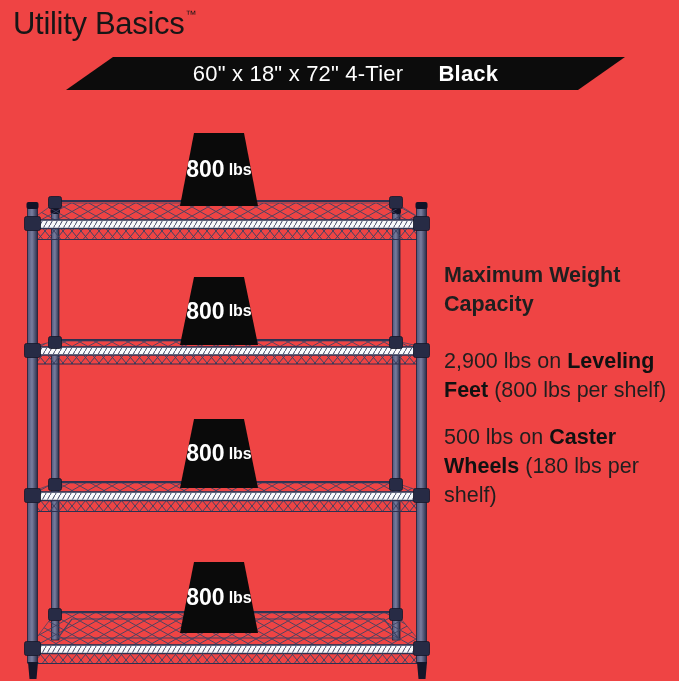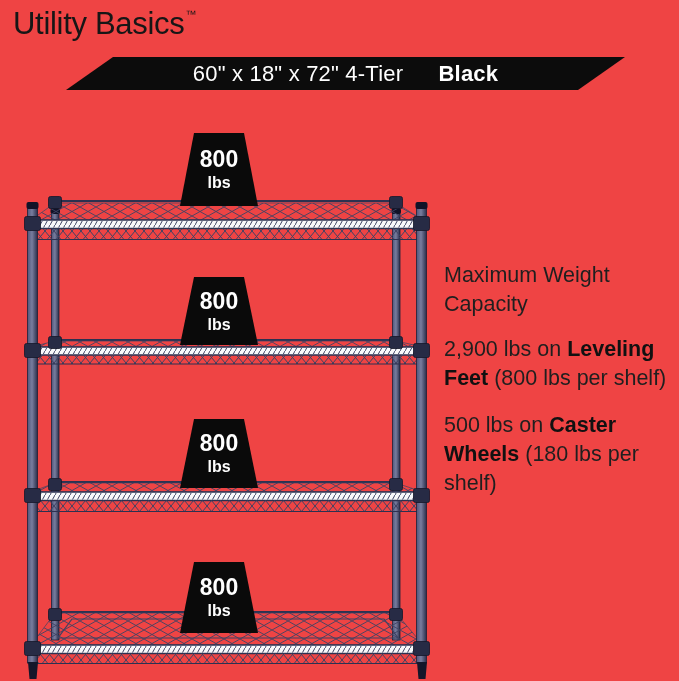--- a/index.html
+++ b/index.html
@@ -20,33 +20,33 @@
     display:flex;align-items:center;justify-content:center;
     color:#ffffff;font-size:22px;letter-spacing:0.2px;white-space:pre;
   }
   .banner b{font-weight:700;margin-left:29px;}
   
   .rack-svg{position:absolute;left:0;top:120px;width:455px;height:561px;}
   
   .badge{
     position:absolute;width:78px;background:#0a0a0a;color:#ffffff;
     clip-path:polygon(14px 0,64px 0,100% 100%,0 100%);
-    display:flex;flex-direction:column;align-items:center;justify-content:center;gap:4px;
+    display:flex;align-items:center;justify-content:center;gap:4px;
     text-align:center;
   }
   .badge .v{font-size:23px;font-weight:700;line-height:1;}
   .badge .u{font-size:16px;font-weight:700;line-height:1;}
   .badge.b1{left:180px;top:133px;height:73px;}
   .badge.b2{left:180px;top:277px;height:68px;}
   .badge.b3{left:180px;top:419px;height:69px;}
   .badge.b4{left:180px;top:562px;height:71px;}
   
   .info{position:absolute;left:444px;top:261px;width:232px;font-size:21.5px;line-height:29px;color:#1f1f1f;}
   .info p{margin:0;}
-  .info .heading{margin-bottom:16px;}
+  .info .heading{margin-bottom:28px;font-weight:bold;}
   .info .para{margin-bottom:18px;}
   .info b{font-weight:700;color:#111111;}
 </style>
 </head>
 <body>
 
 <div class="canvas">
 
   <div class="logo"><span>Utility Basics</span><sup>™</sup></div>
 

